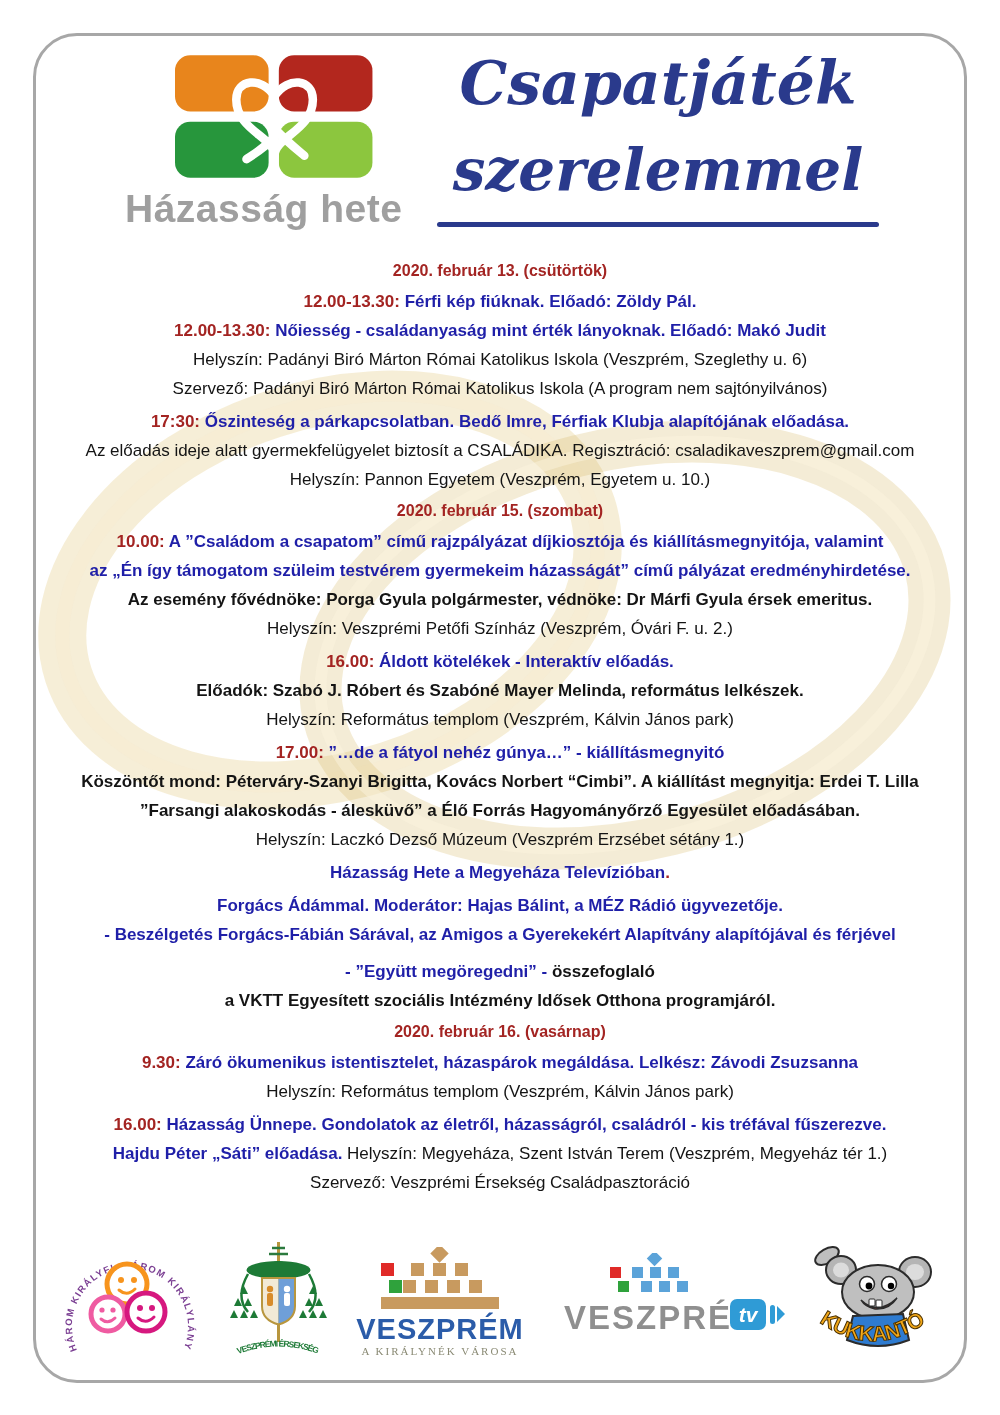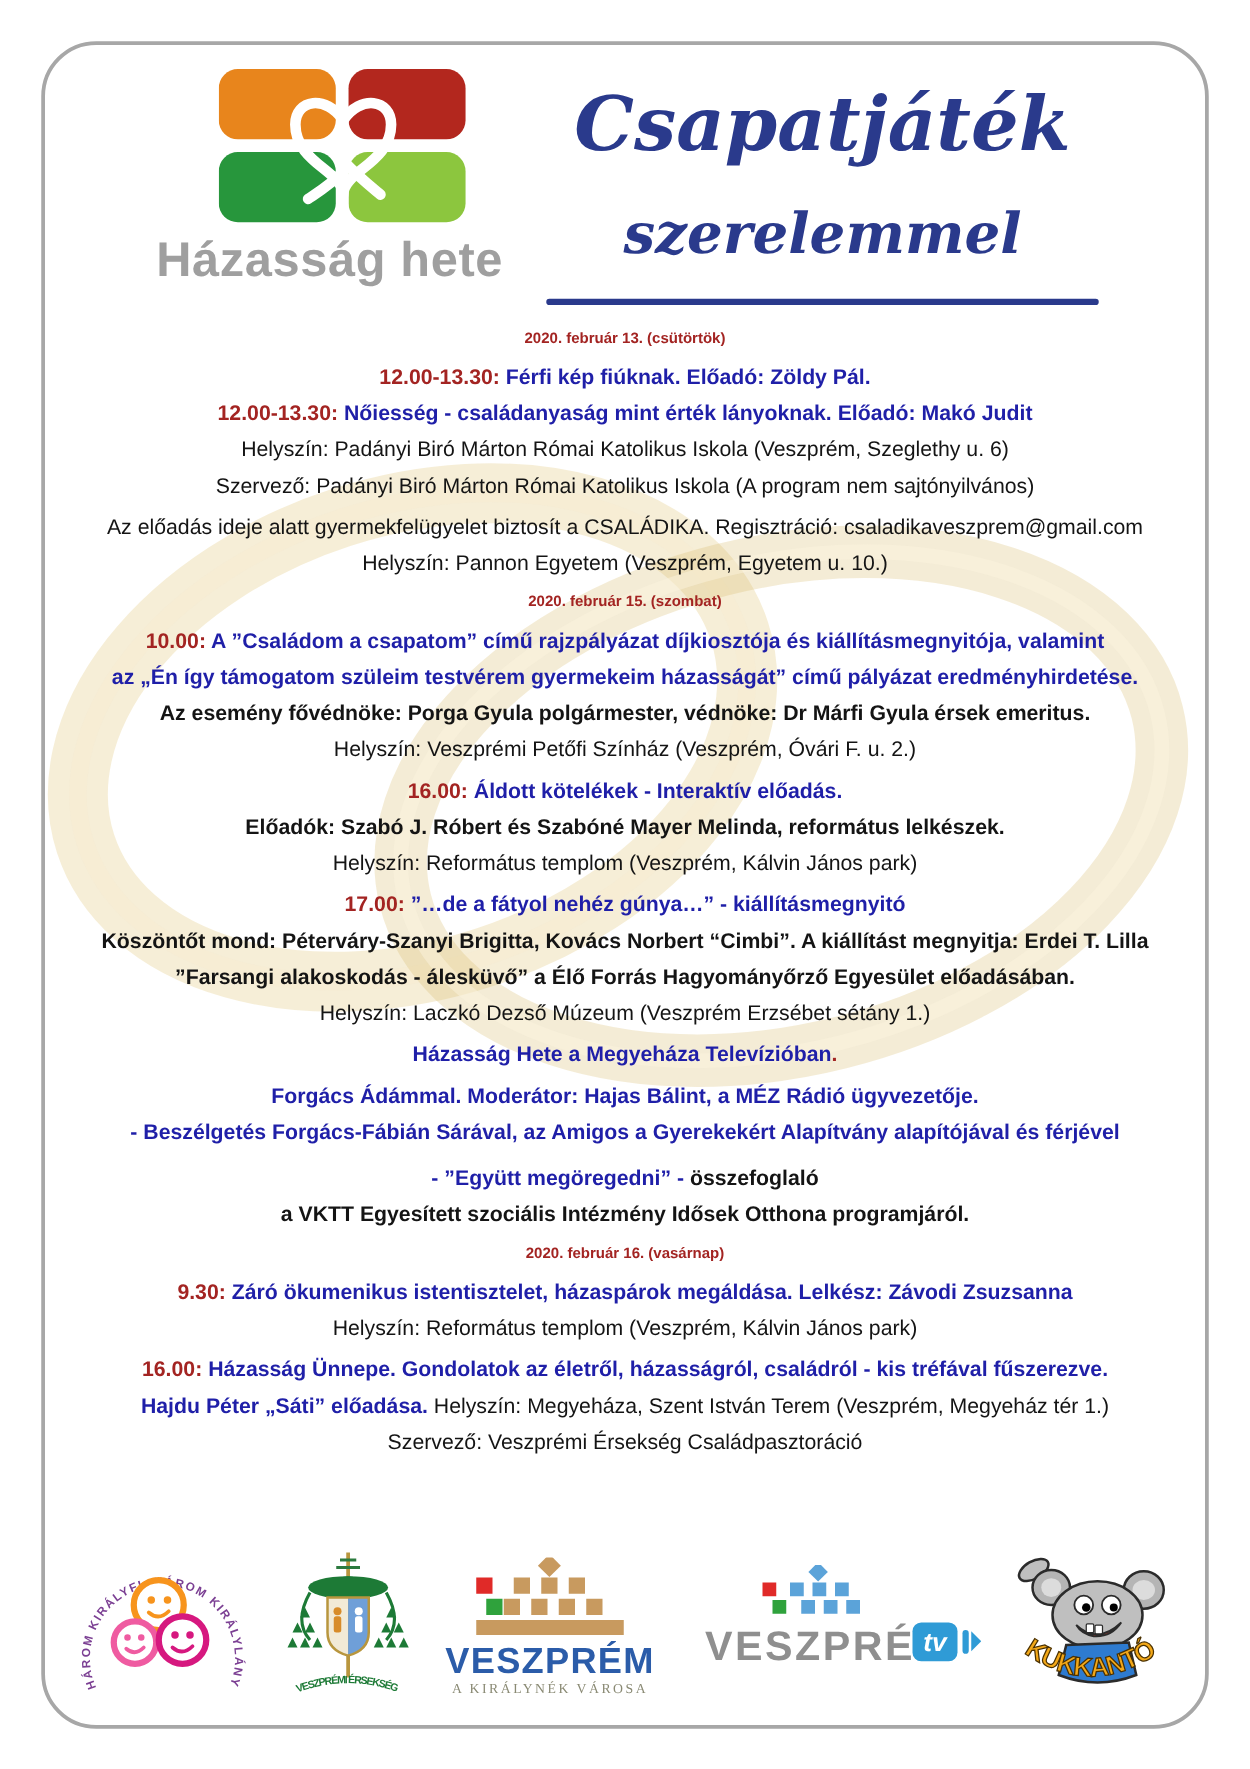--- a/index.html
+++ b/index.html
@@ -7,28 +7,28 @@
          font-family:"Liberation Sans", sans-serif;}
   .rings{position:absolute;left:0;top:0;z-index:0;}
   .frame{position:absolute;left:33px;top:33px;width:928px;height:1344px;
          border:3px solid #a7a7a7;border-radius:44px;z-index:1;}
   
   .hh-logo{position:absolute;left:105px;top:55px;width:320px;z-index:2;}
   .hh-logo svg{display:block;margin-left:70px;}
   .hh-text{margin-top:8px;font-size:39px;font-weight:bold;color:#9f9f9f;letter-spacing:0.5px;margin-left:20px;}
   .script{position:absolute;left:428px;top:40px;width:460px;text-align:center;z-index:2;
           color:#2a3a8c;font-family:"DejaVu Serif", serif;font-style:italic;font-weight:bold;}
-  .script .s1{font-size:60px;line-height:86px;margin-top:17px;}
-  .script .s2{font-size:45px;line-height:88px;}
+  .script .s1{font-size:60px;line-height:86px;}
+  .script .s2{font-size:58px;line-height:88px;}
   .script .underline{margin:8px auto 0 auto;width:442px;height:5px;background:#2a3a8c;border-radius:3px;}
   
   .program{position:absolute;left:30px;top:254px;width:940px;text-align:center;z-index:2;}
   .pline{white-space:nowrap;font-size:17px;line-height:29px;font-weight:bold;}
   .pline.plain{font-weight:normal;}
-  .pline.date{font-size:12px;line-height:33px;}
+  .pline.date{font-size:16px;line-height:33px;}
   .spacer{height:4px;}
   .c-r{color:#a32422;}
   .c-b{color:#1f1fa8;}
   .c-k{color:#141414;font-weight:normal;}
   .c-kb{color:#141414;font-weight:bold;}
   
   .logos{position:absolute;left:55px;top:1242px;width:890px;height:125px;z-index:2;
          display:flex;align-items:center;justify-content:space-between;}
   .logo-box{flex:0 0 auto;}
 </style>
@@ -68,20 +68,21 @@
     <div class="underline"></div>
   </div>
 
   <main class="program">
       <div class="pline date"><span class="c-r">2020. február 13. (csütörtök)</span></div>
       <div class="pline ev"><span class="c-r">12.00-13.30: </span><span class="c-b">Férfi kép fiúknak. Előadó: Zöldy Pál.</span></div>
       <div class="pline ev"><span class="c-r">12.00-13.30: </span><span class="c-b">Nőiesség - családanyaság mint érték lányoknak. Előadó: Makó Judit</span></div>
       <div class="pline plain"><span class="c-k">Helyszín: Padányi Biró Márton Római Katolikus Iskola (Veszprém, Szeglethy u. 6)</span></div>
       <div class="pline plain"><span class="c-k">Szervező: Padányi Biró Márton Római Katolikus Iskola (A program nem sajtónyilvános)</span></div>
       <div class="spacer"></div>
+      <div class="pline ev"><span class="c-r">17:30: </span><span class="c-b">Őszinteség a párkapcsolatban. Bedő Imre, Férfiak Klubja alapítójának előadása.</span></div>
       <div class="pline plain"><span class="c-k">Az előadás ideje alatt gyermekfelügyelet biztosít a CSALÁDIKA. Regisztráció: csaladikaveszprem@gmail.com</span></div>
       <div class="pline plain"><span class="c-k">Helyszín: Pannon Egyetem (Veszprém, Egyetem u. 10.)</span></div>
       <div class="pline date"><span class="c-r">2020. február 15. (szombat)</span></div>
       <div class="pline ev"><span class="c-r">10.00: </span><span class="c-b">A ”Családom a csapatom” című rajzpályázat díjkiosztója és kiállításmegnyitója, valamint</span></div>
       <div class="pline ev"><span class="c-b">az „Én így támogatom szüleim testvérem gyermekeim házasságát” című pályázat eredményhirdetése.</span></div>
       <div class="pline ev"><span class="c-kb">Az esemény fővédnöke: Porga Gyula polgármester, védnöke: Dr Márfi Gyula érsek emeritus.</span></div>
       <div class="pline plain"><span class="c-k">Helyszín: Veszprémi Petőfi Színház (Veszprém, Óvári F. u. 2.)</span></div>
       <div class="spacer"></div>
       <div class="pline ev"><span class="c-r">16.00: </span><span class="c-b">Áldott kötelékek - Interaktív előadás.</span></div>
       <div class="pline ev"><span class="c-kb">Előadók: Szabó J. Róbert és Szabóné Mayer Melinda, református lelkészek.</span></div>

